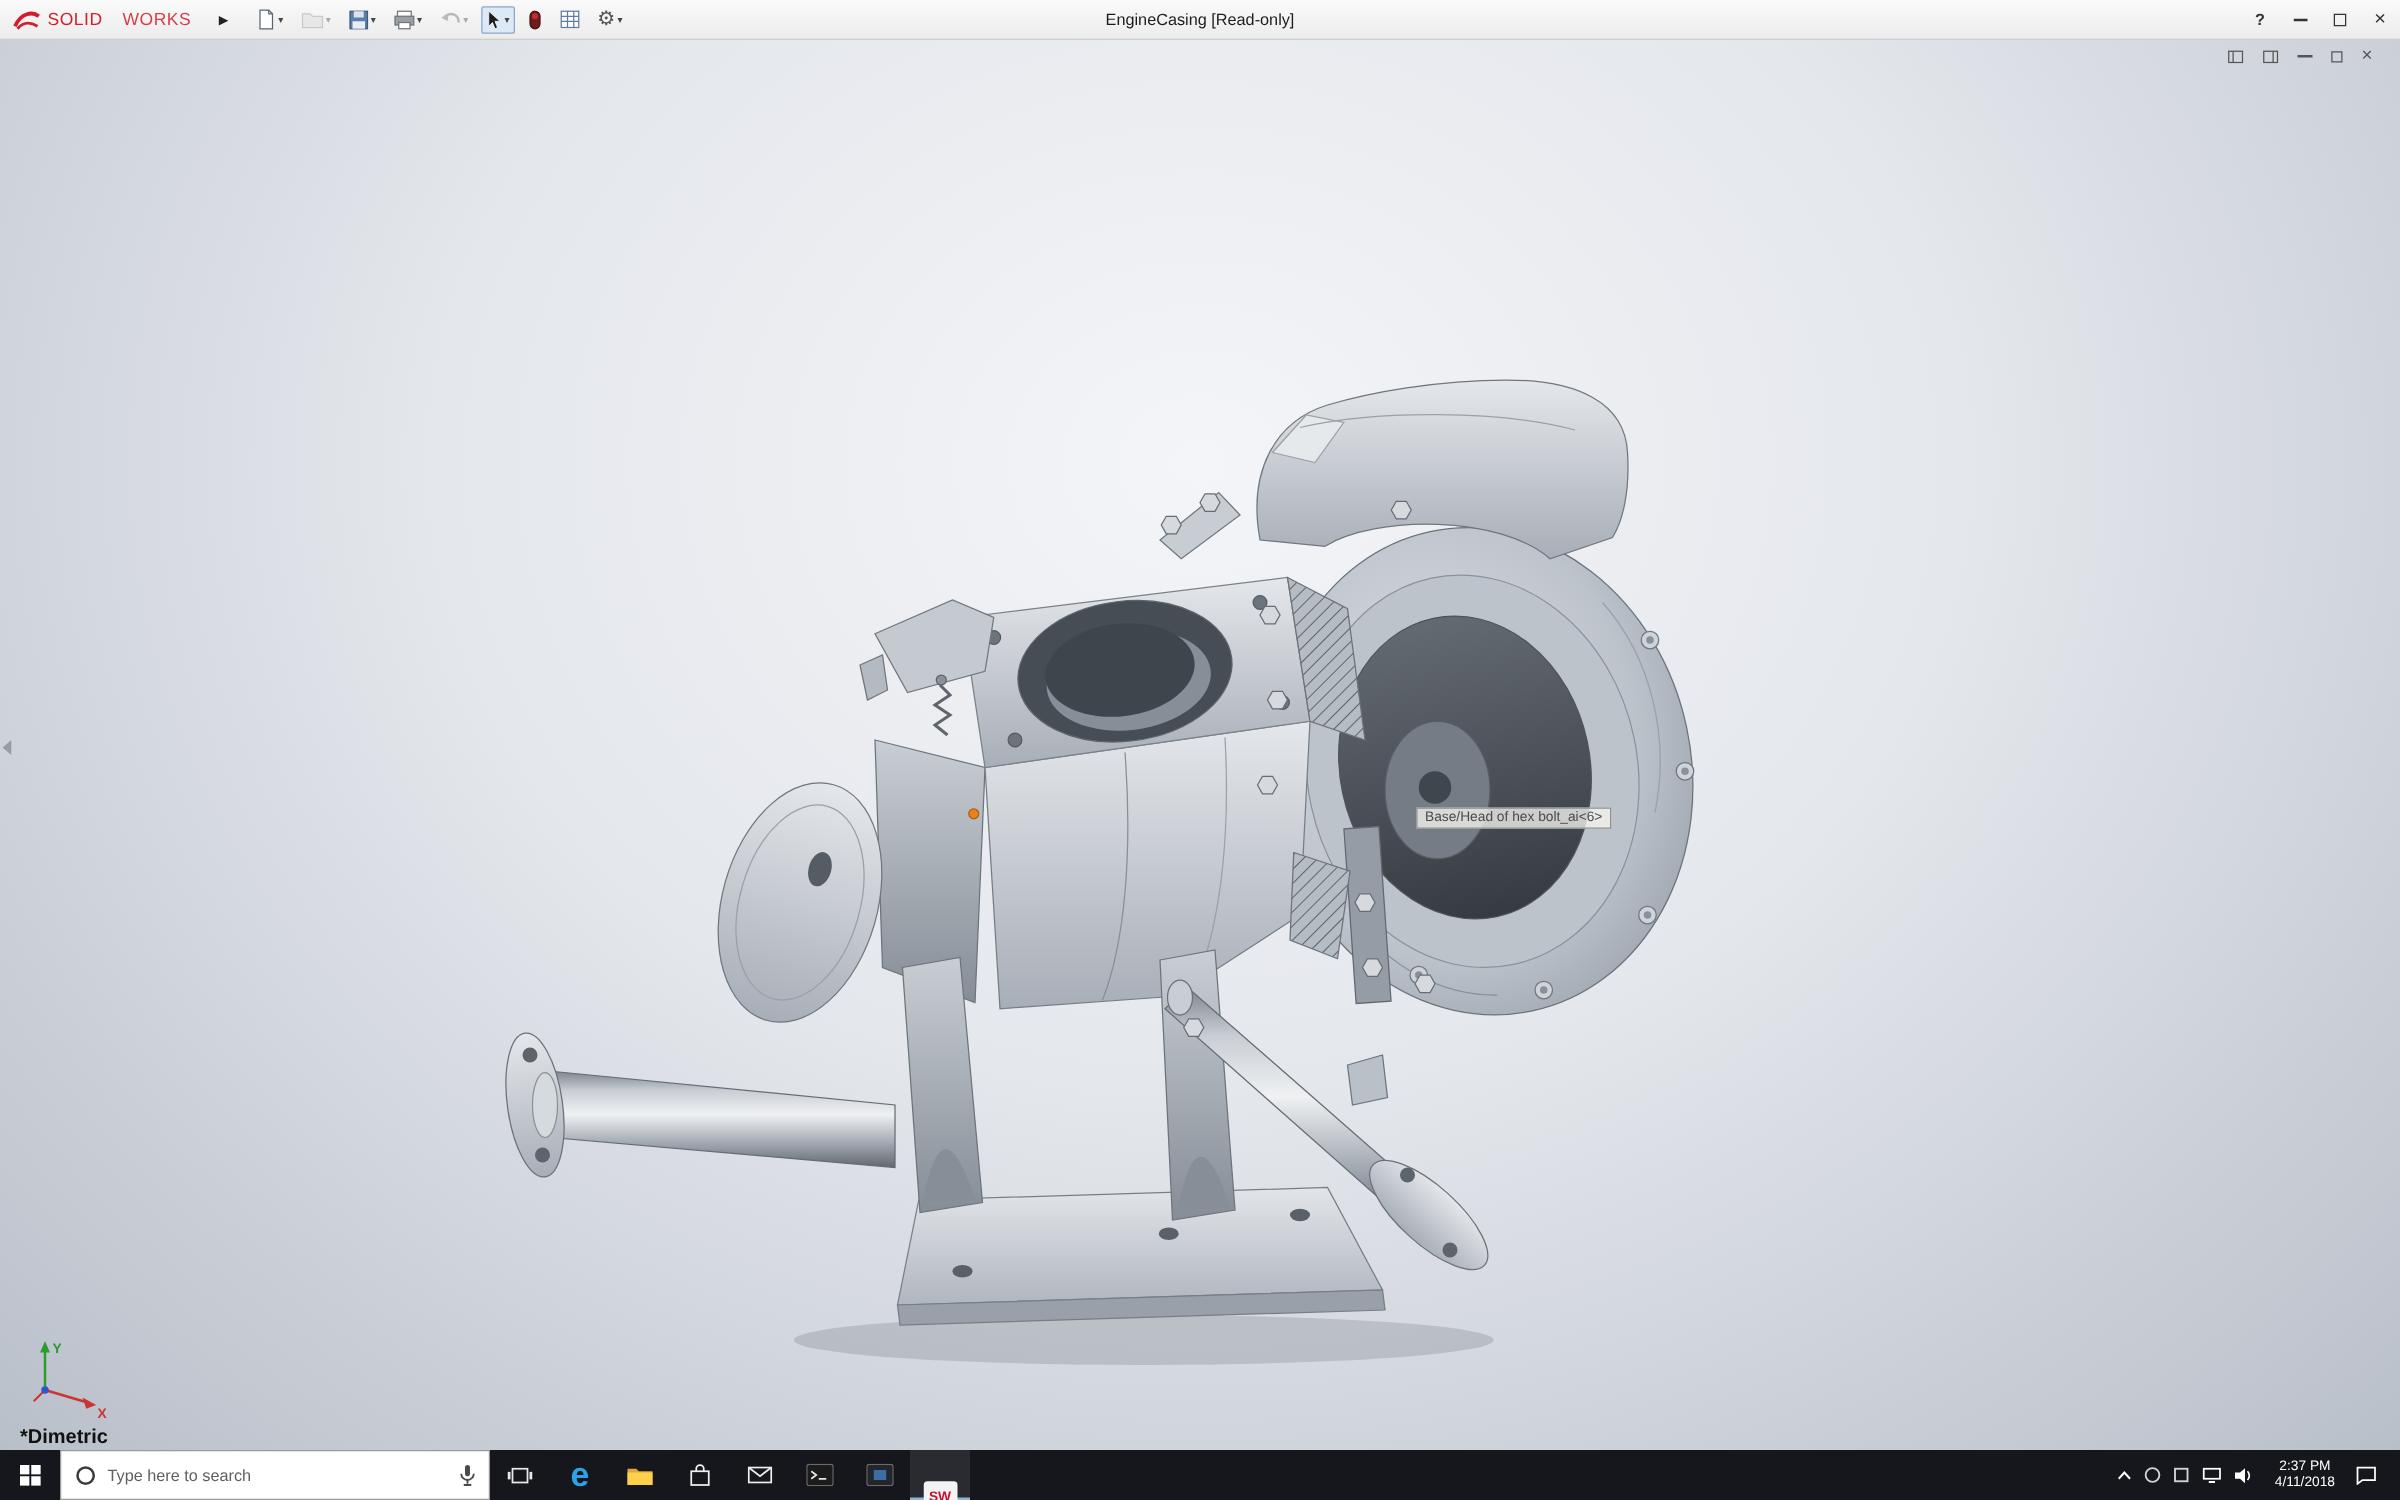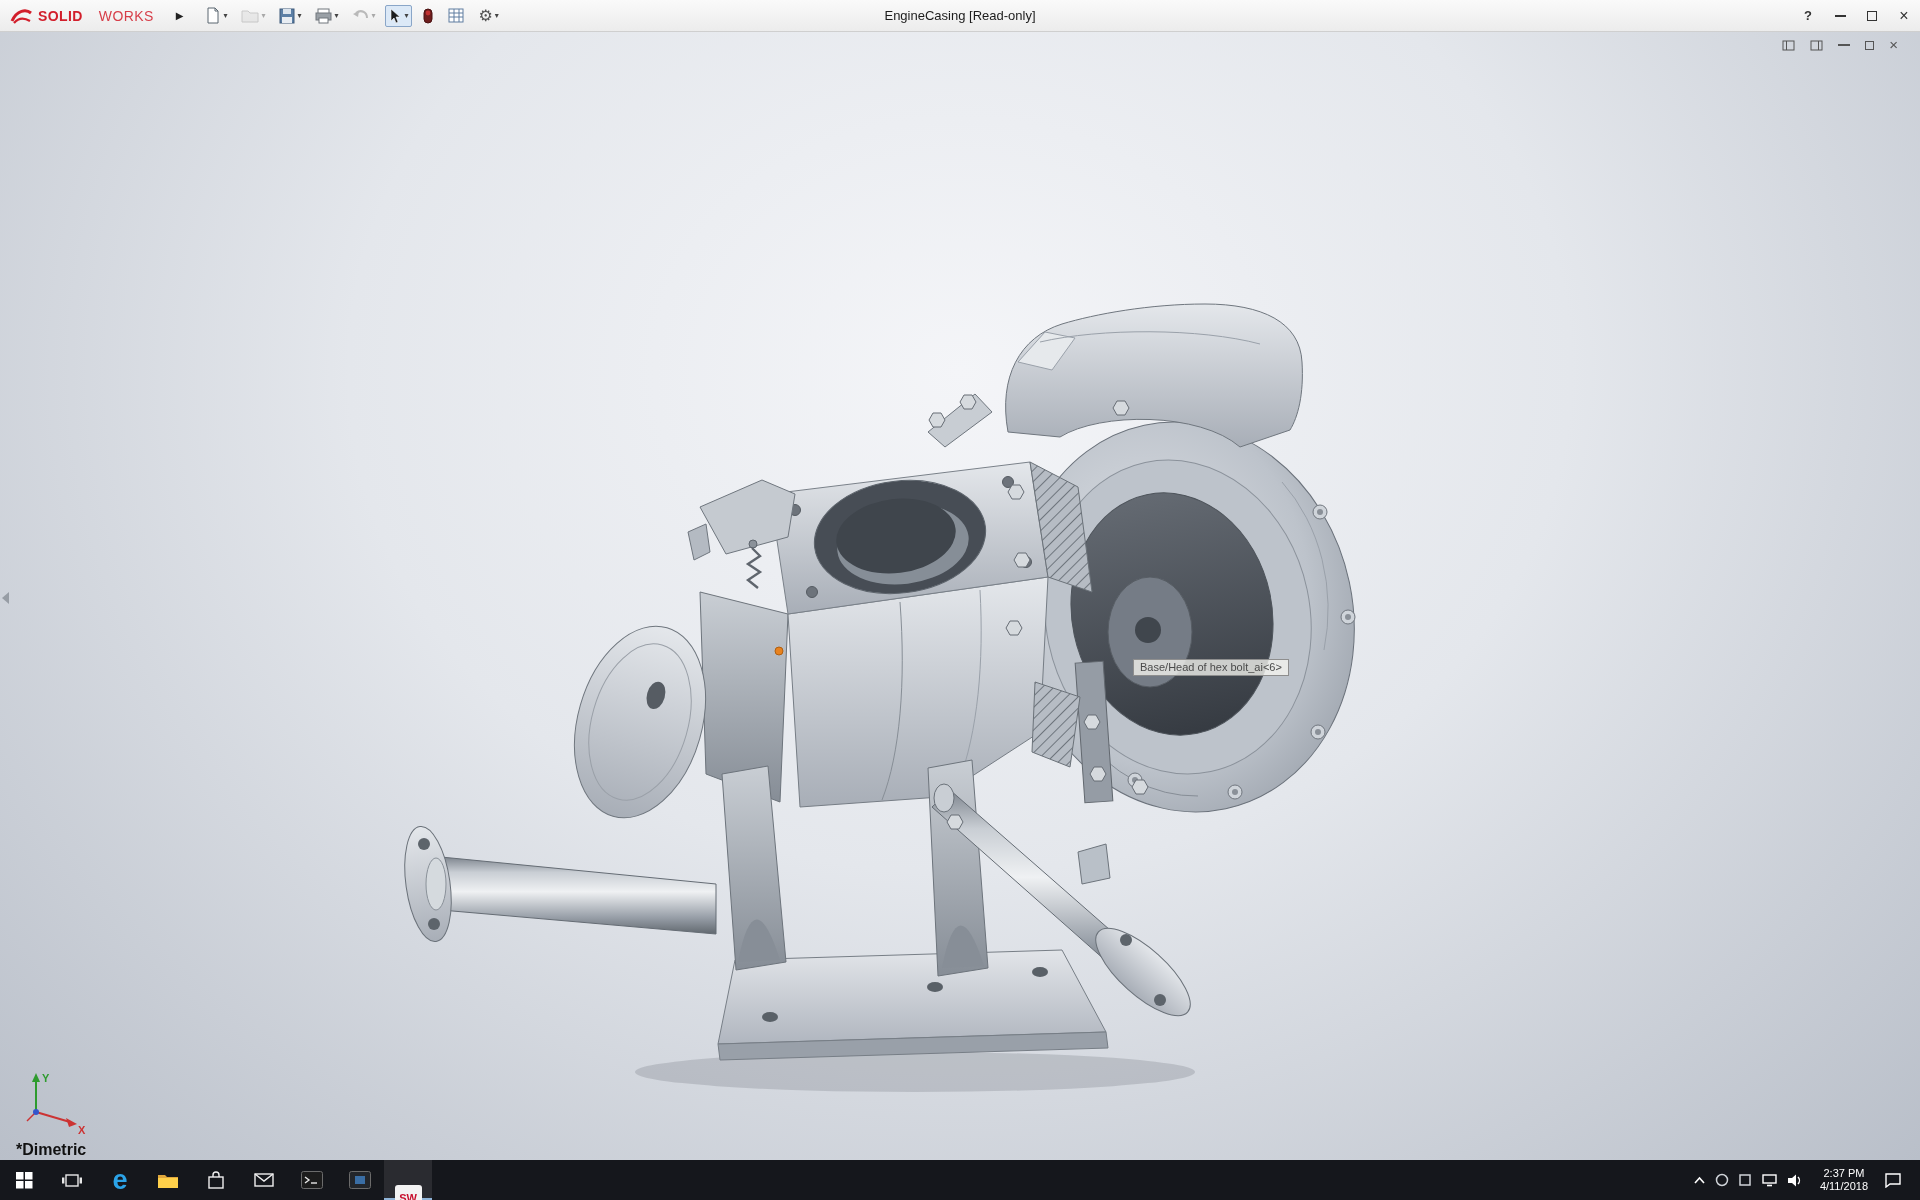--- a/index.html
+++ b/index.html
@@ -4,21 +4,21 @@
 <style>
   * { margin:0; padding:0; box-sizing:border-box; }
   body { font-family:"Liberation Sans", sans-serif; background:#000; }
   .screen { position:relative; width:1920px; height:1200px; overflow:hidden; background:#dfe2e8; }
 
   
   .titlebar { position:relative; height:32px; background:linear-gradient(#fafafa,#ececec);
               border-bottom:1px solid #cfcfcf; display:flex; align-items:center; z-index:30; }
   .tb-left { display:flex; align-items:center; height:100%; padding-left:10px; gap:4px; }
   .logo { display:flex; align-items:center; gap:4px; margin-right:10px; }
-  .logo-solid { color:#d21e2b; font-weight:bold; font-size:14px; letter-spacing:.4px; }
+  .logo-solid { color:#d21e2b; font-weight:normal; font-size:14px; letter-spacing:.4px; }
   .logo-works { color:#d21e2b; font-weight:normal; font-size:14px; letter-spacing:.4px; opacity:.85;padding-left:16px; }
   .flyout { color:#222; font-size:10px; padding:0 8px; cursor:default; }
   .toolbar { display:flex; align-items:center; gap:6px; margin-left:6px; }
   .tbtn { display:flex; align-items:center; gap:2px; padding:2px 3px; border:1px solid transparent; border-radius:2px; }
   .tbtn.pressed { border:1px solid #8aa6c8; background:#dce9f7; }
   .tbtn.disabled { opacity:.42; }
   .caret { font-size:8px; color:#444; }
   .gear-glyph { font-size:16px; color:#555; line-height:16px; }
   .tb-title { position:absolute; left:0; right:0; top:0; height:44px; line-height:32px; text-align:center;
               font-size:13px; color:#1c1c1c; pointer-events:none; }
@@ -30,21 +30,21 @@
   .help-glyph { font-size:13px; font-weight:bold; color:#333; }
 
   
   .viewport { position:absolute; top:32px; left:0; width:1920px; height:1128px;
               background:radial-gradient(ellipse at 50% 30%, #f4f5f8 0%, #e4e7ec 45%, #b9bfc9 100%); }
   .model-svg { position:absolute; inset:0; }
   .docwin-controls { position:absolute; top:6px; right:22px; display:flex; align-items:center; gap:15px; z-index:5; }
   .dw-bar { width:12px; height:0; border-bottom:2px solid #555; }
   .dw-box { width:9px; height:9px; border:1.5px solid #555; }
   .dw-close { font-size:15px; color:#555; line-height:14px; }
-  .tooltip { position:absolute; left:1133px; top:627px; padding:1px 6px 2px; font-size:11px; color:#4a4a4a;
+  .tooltip { position:absolute; left:1133px; top:614px; padding:1px 6px 2px; font-size:11px; color:#4a4a4a;
              background:rgba(245,245,240,.78); border:1px solid #8e8e8e; white-space:nowrap; z-index:6; }
   .view-label { position:absolute; left:16px; bottom:1px; font-size:16px; font-weight:bold; color:#111; }
   .triad { position:absolute; left:20px; bottom:24px; }
   .panel-collapse { position:absolute; left:2px; top:560px; width:0; height:0;
                     border-top:6px solid transparent; border-bottom:6px solid transparent; border-right:7px solid #979da5; }
 
   
   .taskbar { position:absolute; bottom:0; left:0; width:1920px; height:40px; background:#15171c;
              display:flex; align-items:stretch; z-index:40; color:#fff; }
   .tb-start { width:48px; display:flex; align-items:center; justify-content:center; }
@@ -346,20 +346,30 @@
   <footer class="taskbar">
     <div class="tb-start">
       <svg width="17" height="17">
         <rect x="0" y="0" width="7.5" height="7.5" fill="#fff"></rect>
           <rect x="9" y="0" width="7.5" height="7.5" fill="#fff"></rect>
         <rect x="0" y="9" width="7.5" height="7.5" fill="#fff"></rect>
           <rect x="9" y="9" width="7.5" height="7.5" fill="#fff"></rect>
       </svg>
     </div>
 
+    <div class="tb-search">
+      <span class="search-ring"></span>
+      <span class="search-text">Type here to search</span>
+      <svg width="14" height="19">
+        <rect x="5" y="1" width="4" height="9" rx="2" fill="#4a4a4a"></rect>
+        <path d="M2 8 a5 5 0 0 0 10 0" fill="none" stroke="#4a4a4a" stroke-width="1.5"></path>
+        <line x1="7" y1="13" x2="7" y2="16" stroke="#4a4a4a" stroke-width="1.5"></line>
+        <line x1="4" y1="17" x2="10" y2="17" stroke="#4a4a4a" stroke-width="1.5"></line>
+      </svg>
+    </div>
 
     <div class="tb-app">
       <svg width="20" height="17">
         <rect x="4" y="3" width="12" height="11" fill="none" stroke="#e8e8e8" stroke-width="1.4"></rect>
         <rect x="0" y="5.5" width="2.4" height="6" fill="#e8e8e8"></rect>
         <rect x="17.6" y="5.5" width="2.4" height="6" fill="#e8e8e8"></rect>
       </svg>
     </div>
     <div class="tb-app">
       <span class="edge-e">e</span>

